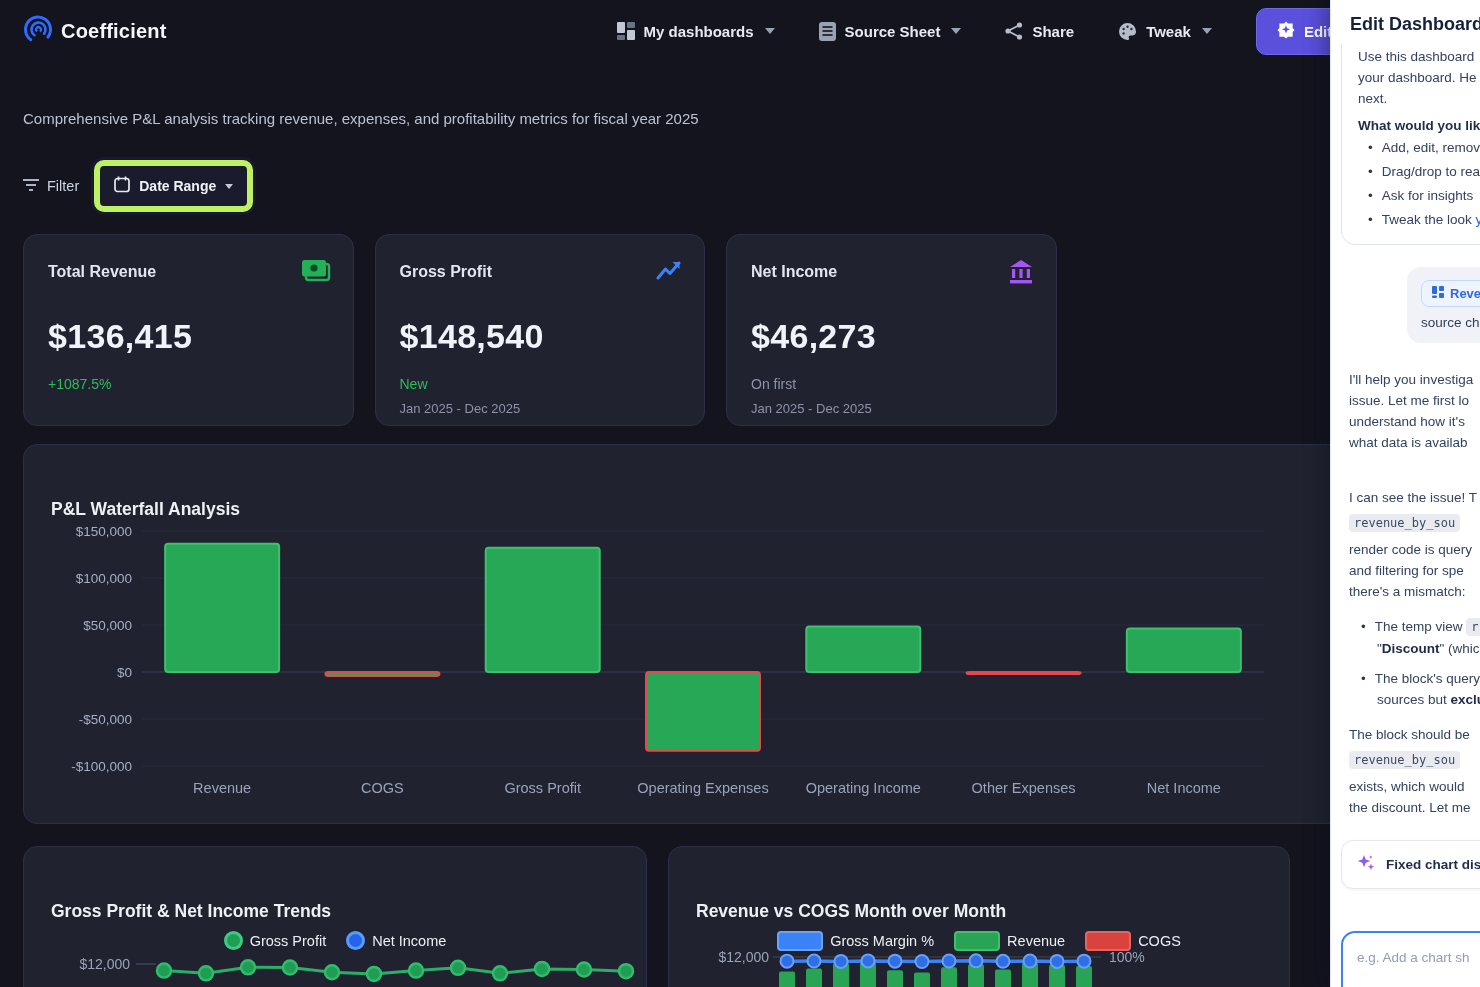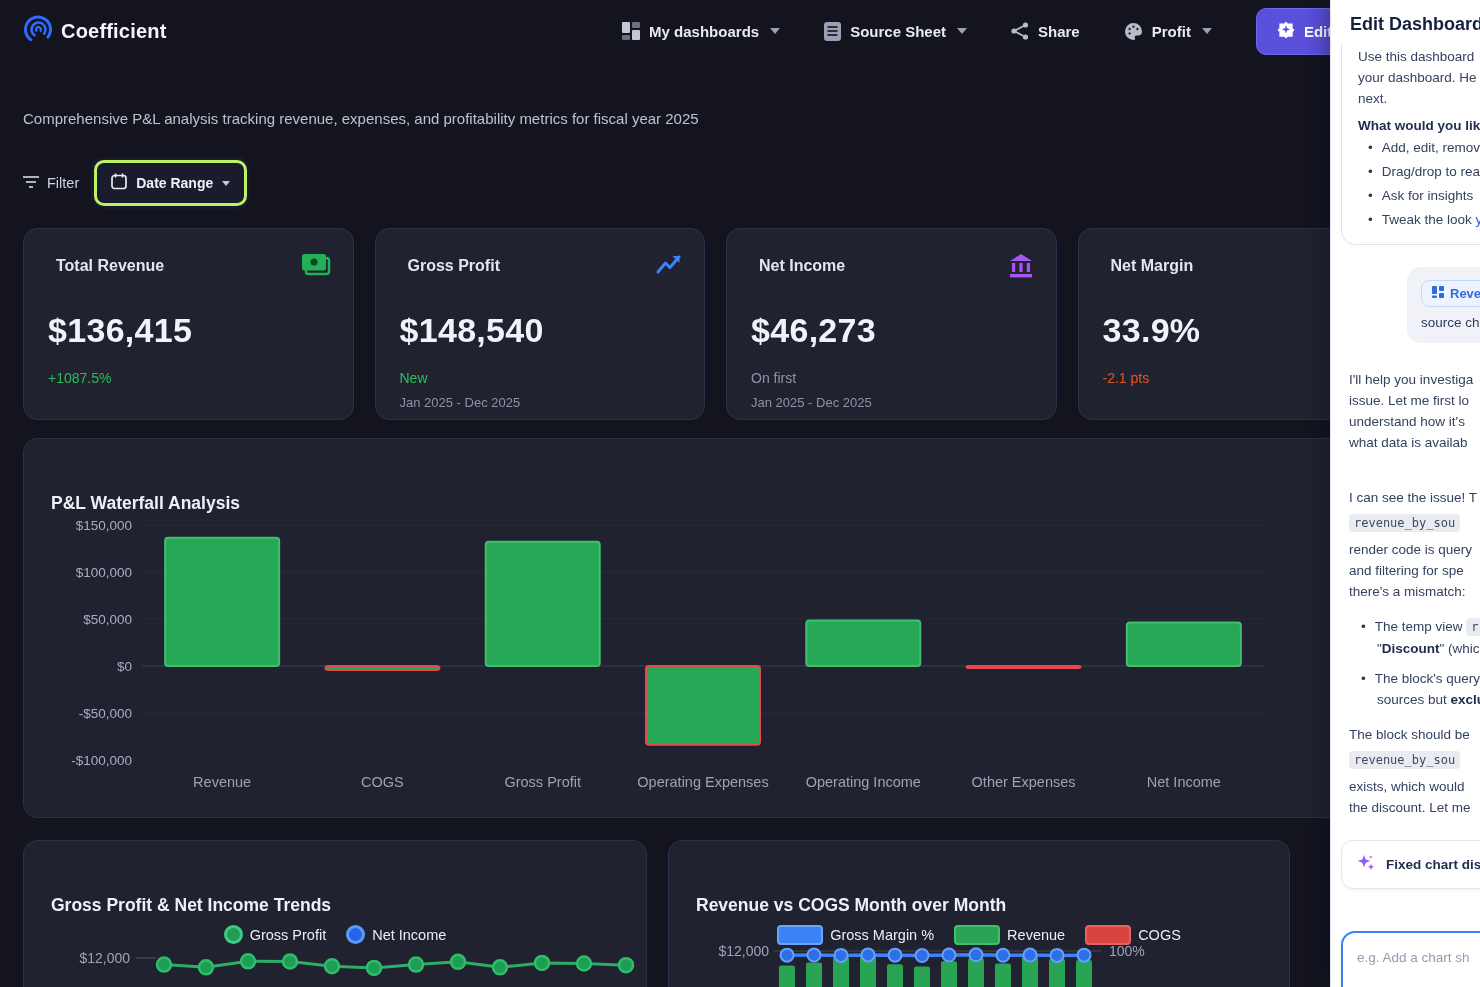--- a/index.html
+++ b/index.html
@@ -20,28 +20,28 @@
   .ai-btn { display:flex; align-items:center; gap:9px; background:#5a50dc; color:#fff; font-size:15px; font-weight:700; padding:12px 20px; border-radius:10px; border:1px solid #7068e6; cursor:pointer; }
 
   
   .page-head { padding:36px 0 0 23px; }
   .page-title { color:#f4f5fa; font-size:23px; font-weight:800; letter-spacing:.2px; }
   .page-sub { color:#bcc2d2; font-size:15px; margin-top:12px; }
 
   
   .filter-row { display:flex; align-items:center; margin:33px 0 0 23px; gap:15px; }
   .filter-label { display:flex; align-items:center; gap:8px; color:#cfd4e2; font-size:14.5px; }
-  .date-pill { display:flex; align-items:center; gap:9px; background:#1a1c2d; border:3px solid #bef264; box-shadow:0 0 0 3px rgba(99,102,241,.07); border-radius:10px; padding:10px 14px; color:#f0f2f8; font-size:14px; font-weight:700; cursor:pointer; }
+  .date-pill { display:flex; align-items:center; gap:9px; background:#1a1c2d; border:6px solid #bef264; box-shadow:0 0 0 3px rgba(99,102,241,.07); border-radius:10px; padding:10px 14px; color:#f0f2f8; font-size:14px; font-weight:700; cursor:pointer; }
   .chev { width:0; height:0; border-left:4.5px solid transparent; border-right:4.5px solid transparent; border-top:5.5px solid #c6cad8; }
 
   
   .kpi-grid { display:grid; grid-template-columns:repeat(4,1fr); gap:21px; margin:22px 40px 0 23px; }
   .card { background:#20222f; border:1px solid #2c2f47; border-radius:14px; }
   .kpi { height:192px; padding:28px 24px; position:relative; }
-  .kpi-title { color:#e3e6f0; font-size:16px; font-weight:700;margin-left:8px; }
+  .kpi-title { color:#e3e6f0; font-size:16px; font-weight:700; }
   .kpi-icon { position:absolute; top:24px; right:22px; }
   .kpi-value { color:#f1f3fa; font-size:34px; font-weight:800; margin-top:36px; letter-spacing:.3px; }
   .kpi-delta { font-size:14px; font-weight:400; margin-top:20px; }
   .kpi-period { color:#8d94a9; font-size:13px; margin-top:9px; }
   .pct-glyph { font-size:29px; font-weight:800; color:#f5a623; }
 
   
   .wf-card { position:relative; margin:18px 40px 0 23px; height:380px; overflow:hidden; }
   .chart-title { position:absolute; left:27px; top:30px; color:#eef0f7; font-size:17.5px; font-weight:800;margin-top:24px; }
   .wf-card svg { position:absolute; left:0; top:0; }
@@ -134,21 +134,21 @@
     <div class="nav-item">
       <span class="ni-icon">
         <svg width="19" height="19" viewBox="0 0 19 19">
           <path d="M9.5 1a8.5 8.5 0 1 0 0 17c1.6 0 2-1 1.4-2-.8-1.3.2-2.6 1.8-2.6h1.8A3.8 3.8 0 0 0 18 9.5 8.5 8.5 0 0 0 9.5 1z" fill="#b6bcc9"></path>
           <circle cx="5.6" cy="7" r="1.2" fill="#2a2d3c"></circle>
             <circle cx="9.5" cy="4.8" r="1.2" fill="#2a2d3c"></circle>
             <circle cx="13.4" cy="7" r="1.2" fill="#2a2d3c"></circle>
             <circle cx="5.6" cy="11.4" r="1.2" fill="#2a2d3c"></circle>
         </svg>
       </span>
-      <span>Profit</span>
+      <span>Tweak</span>
       <span class="caret"></span>
     </div>
     <button class="ai-btn">
       <span>
         <svg width="18" height="18" viewBox="0 0 18 18">
           <path d="M9 0l2 2h5v5l2 2-2 2v5h-5l-2 2-2-2H2v-5L0 9l2-2V2h5z" fill="#ffffff" transform="scale(0.95) translate(0.5 0.5)"></path>
           <path d="M9 4.2l1.1 3 3 1.1-3 1.1-1.1 3-1.1-3-3-1.1 3-1.1z" fill="#5a50dc"></path>
         </svg>
       </span>
       <span>Edit with AI</span>
@@ -212,26 +212,20 @@
           <path d="M13 1L24 8H2z" fill="#a855f7"></path>
           <rect x="4" y="10" width="3.2" height="9" fill="#a855f7"></rect>
             <rect x="11.4" y="10" width="3.2" height="9" fill="#a855f7"></rect>
             <rect x="18.8" y="10" width="3.2" height="9" fill="#a855f7"></rect>
           <rect x="2" y="21" width="22" height="3.4" fill="#a855f7"></rect>
         </svg>
       </div>
       <div class="kpi-value">$46,273</div>
       <div class="kpi-delta" style="color:#8d94a9;">On first</div>
       <div class="kpi-period">Jan 2025 - Dec 2025</div>
-    </div>
-    <div class="card kpi">
-      <div class="kpi-title">Net Margin</div>
-      <div class="kpi-icon pct-glyph">%</div>
-      <div class="kpi-value">33.9%</div>
-      <div class="kpi-delta" style="color:#e8561f;">-2.1 pts</div>
     </div>
   </div>
 
   <div class="card wf-card">
     <div class="chart-title">P&amp;L Waterfall Analysis</div>
     <svg id="waterfall-svg" width="1267" height="380">
         <line x1="118" x2="1240" y1="86" y2="86" stroke="#272b40" stroke-width="1"></line>
         <text x="108" y="91" text-anchor="end" fill="#a6aec6" font-size="13.5">$150,000</text>
         <line x1="118" x2="1240" y1="133" y2="133" stroke="#272b40" stroke-width="1"></line>
         <text x="108" y="138" text-anchor="end" fill="#a6aec6" font-size="13.5">$100,000</text>

